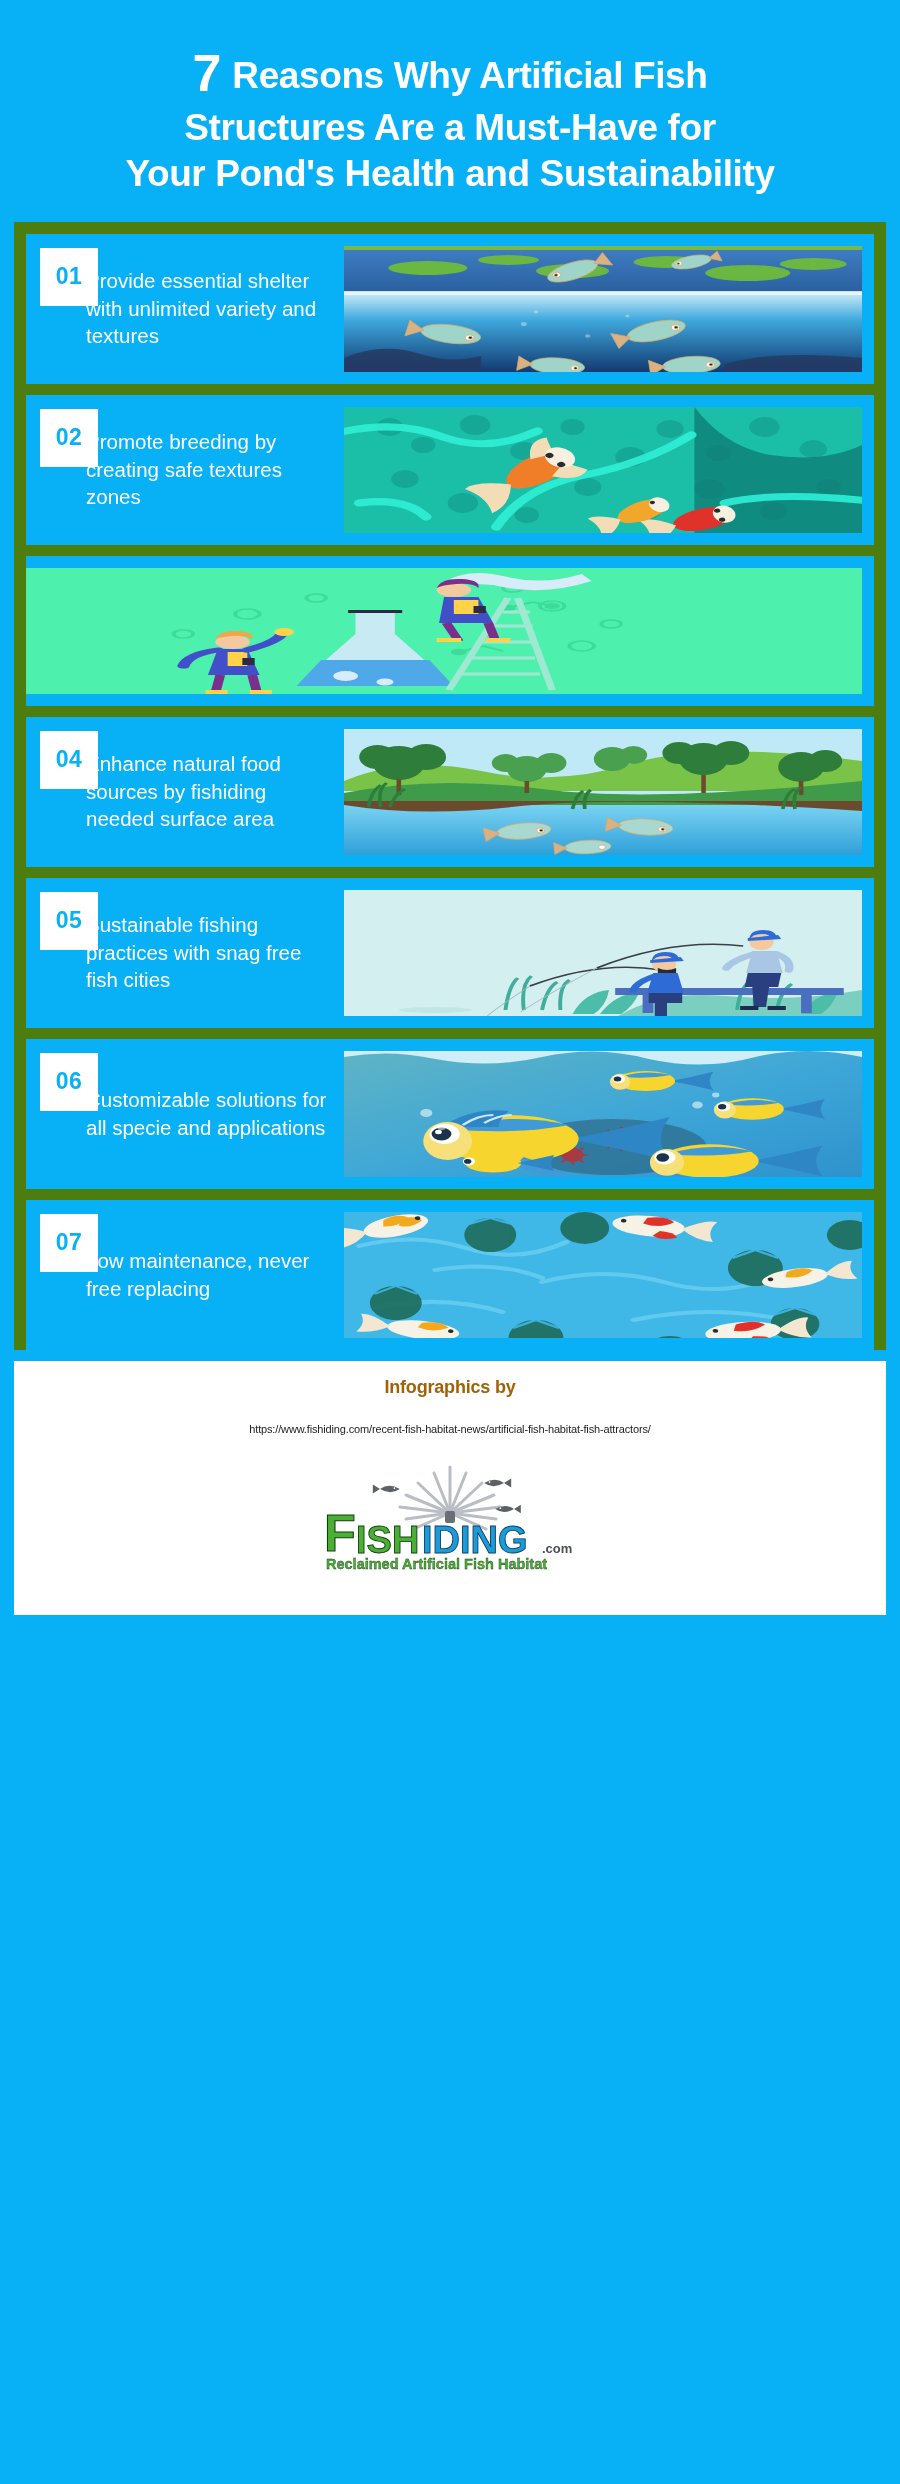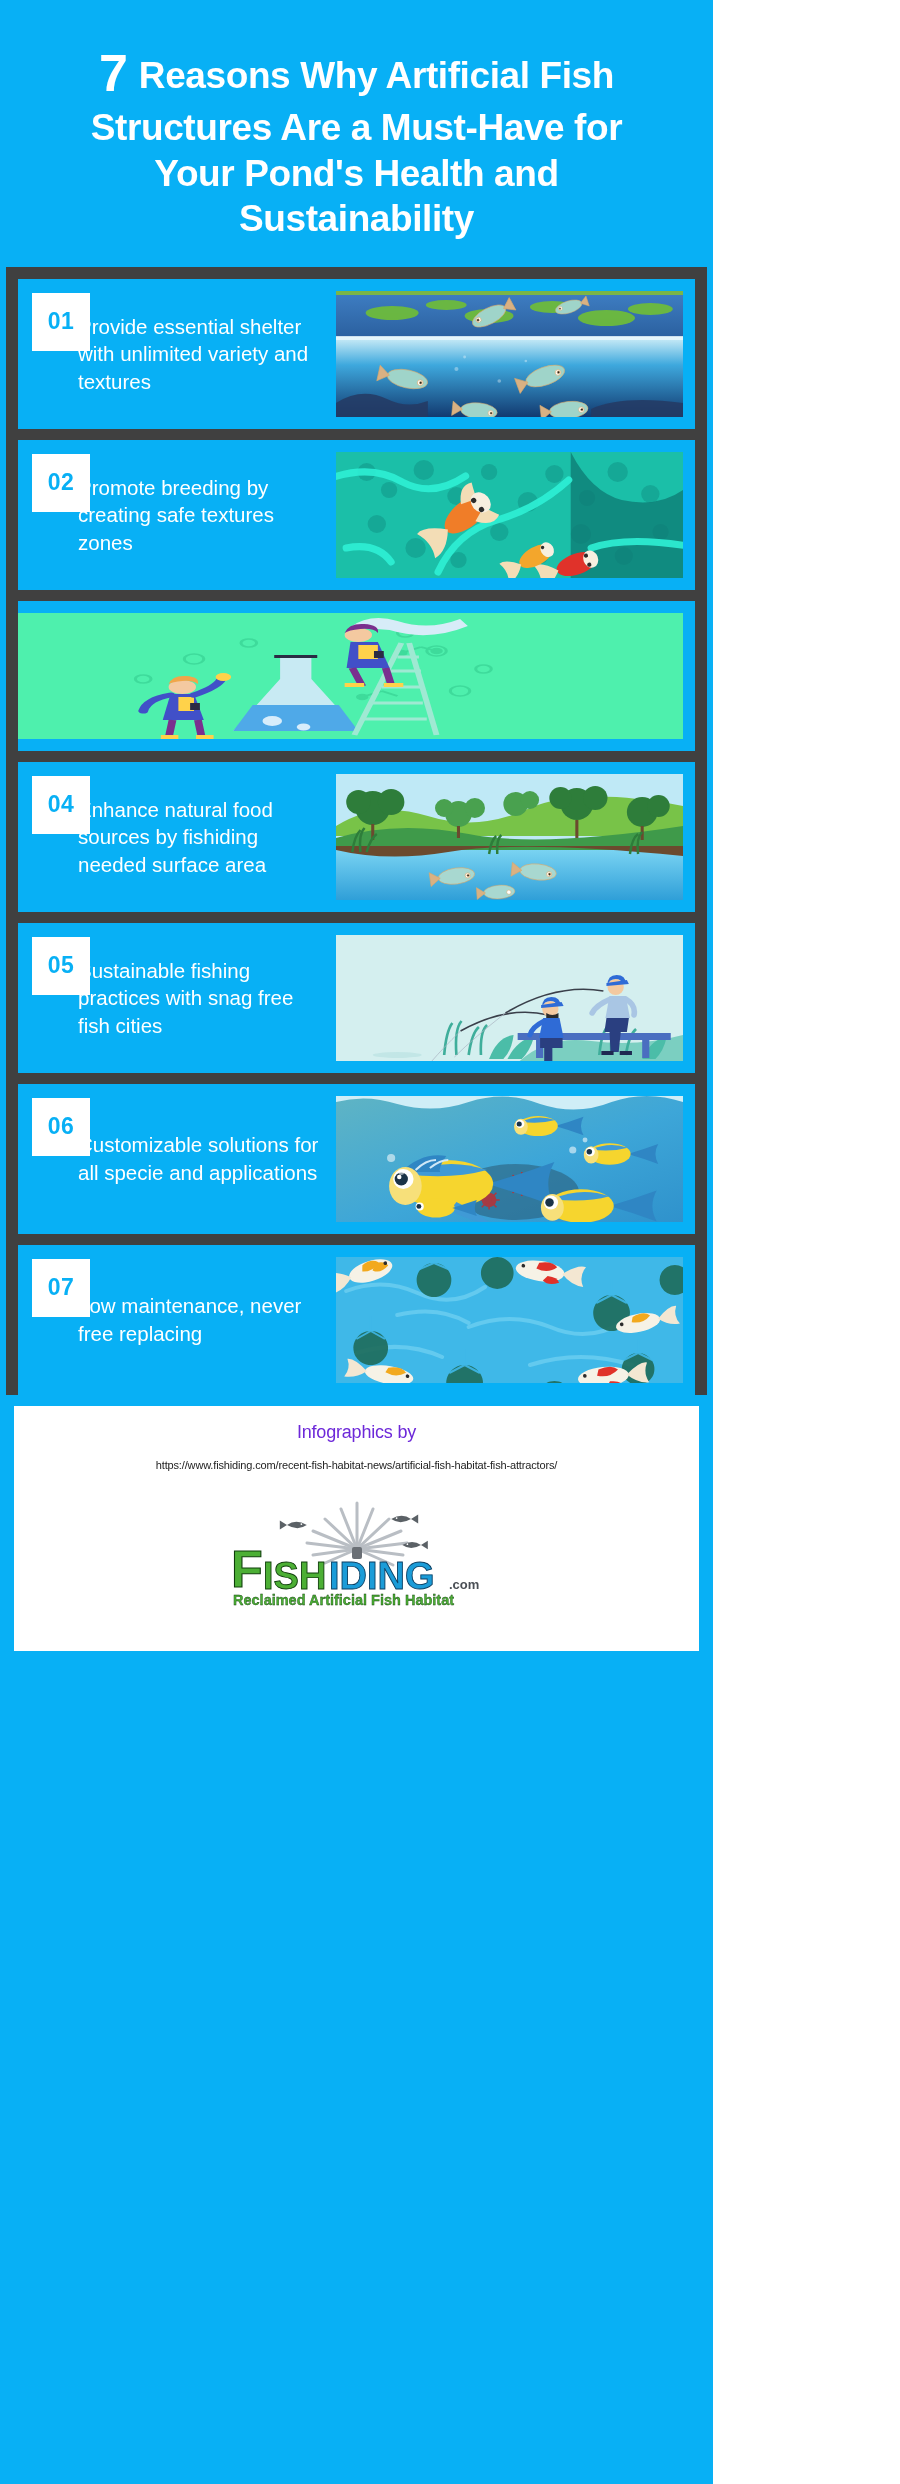--- a/index.html
+++ b/index.html
@@ -3,21 +3,21 @@
 <meta charset="utf-8">
 <style>
   * { box-sizing: border-box; margin: 0; padding: 0; }
   html, body {
     width: 900px;
     background: #ffffff;
     font-family: "Liberation Sans", sans-serif;
   }
   .page {
     position: relative;
-    width: 713px;
+    width: 900px;
     height: 2484px;
     background: #08b0f5;
     overflow: hidden;
   }
 
   
   .header {
     padding: 42px 34px 26px 34px;
     text-align: center;
   }
@@ -31,22 +31,22 @@
   }
   .header h1 .big-num {
     font-size: 52px;
     font-weight: 800;
     vertical-align: -3px;
     letter-spacing: 1px;
   }
 
   
   .panel {
-    margin: 0 6px;
-    background: #404040;
+    margin: 0 14px;
+    background: #4d7c0f;
     padding: 12px 12px 0 12px;
   }
 
   
   .card {
     position: relative;
     display: flex;
     align-items: stretch;
     background: #08b0f5;
     height: 150px;
@@ -97,24 +97,24 @@
 
   
   .footer {
     background: #ffffff;
     margin: 0 14px;
     padding: 16px 20px 30px 20px;
     text-align: center;
   }
   .footer-title {
     font-size: 18px;
-    font-weight: 400;
-    color: #6d28d9;
+    font-weight: 700;
+    color: #a16207;
     letter-spacing: -0.2px;
-    margin-bottom: 16px;
+    margin-bottom: 25px;
   }
   .footer-url {
     font-size: 11px;
     color: #232323;
     letter-spacing: -0.15px;
     margin-bottom: 26px;
     word-break: break-all;
   }
   .logo-wrap {
     display: inline-block;

